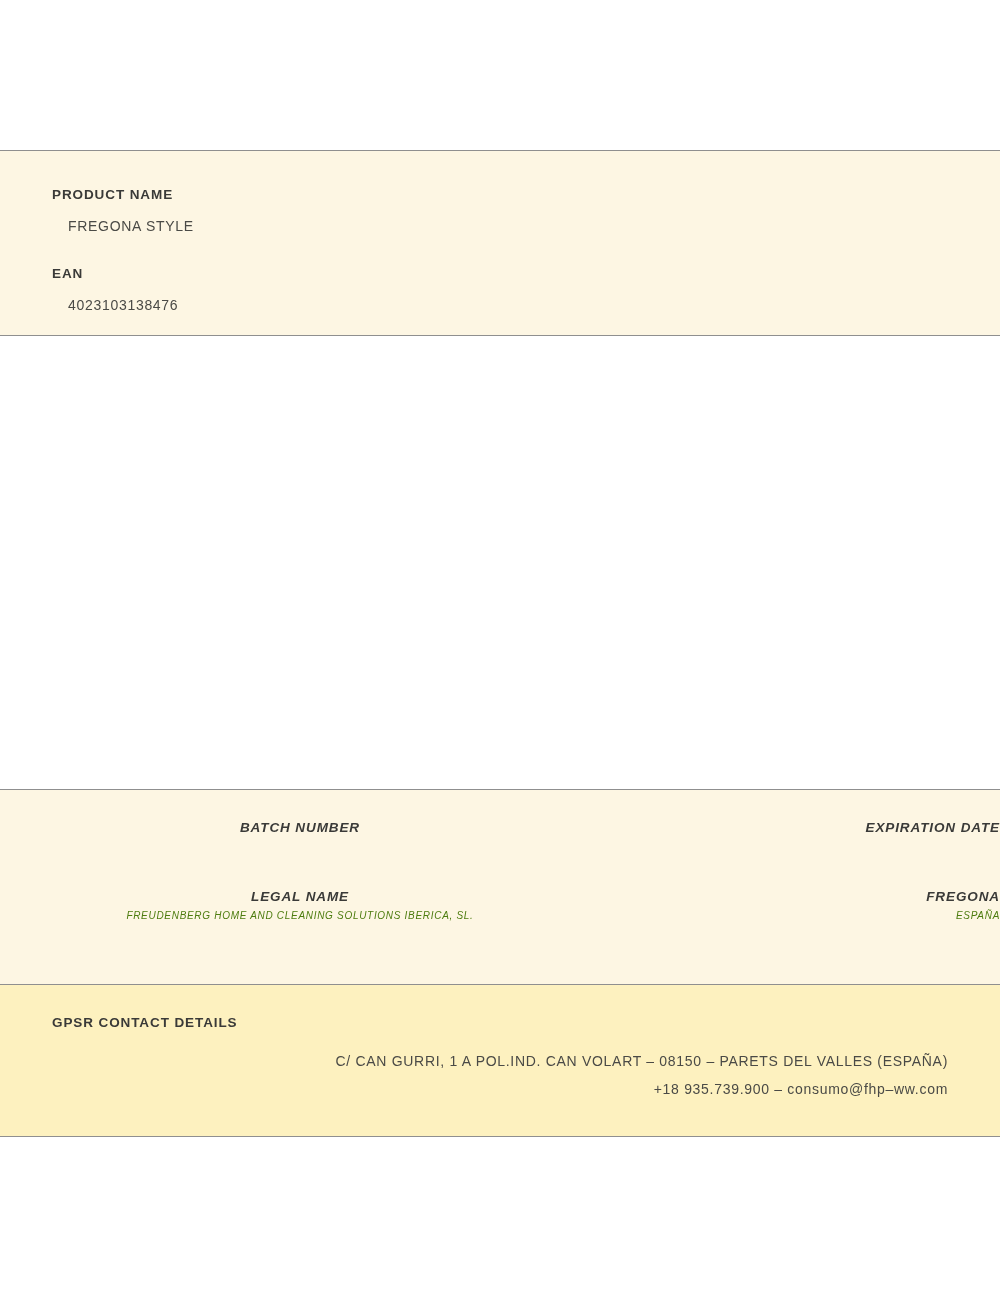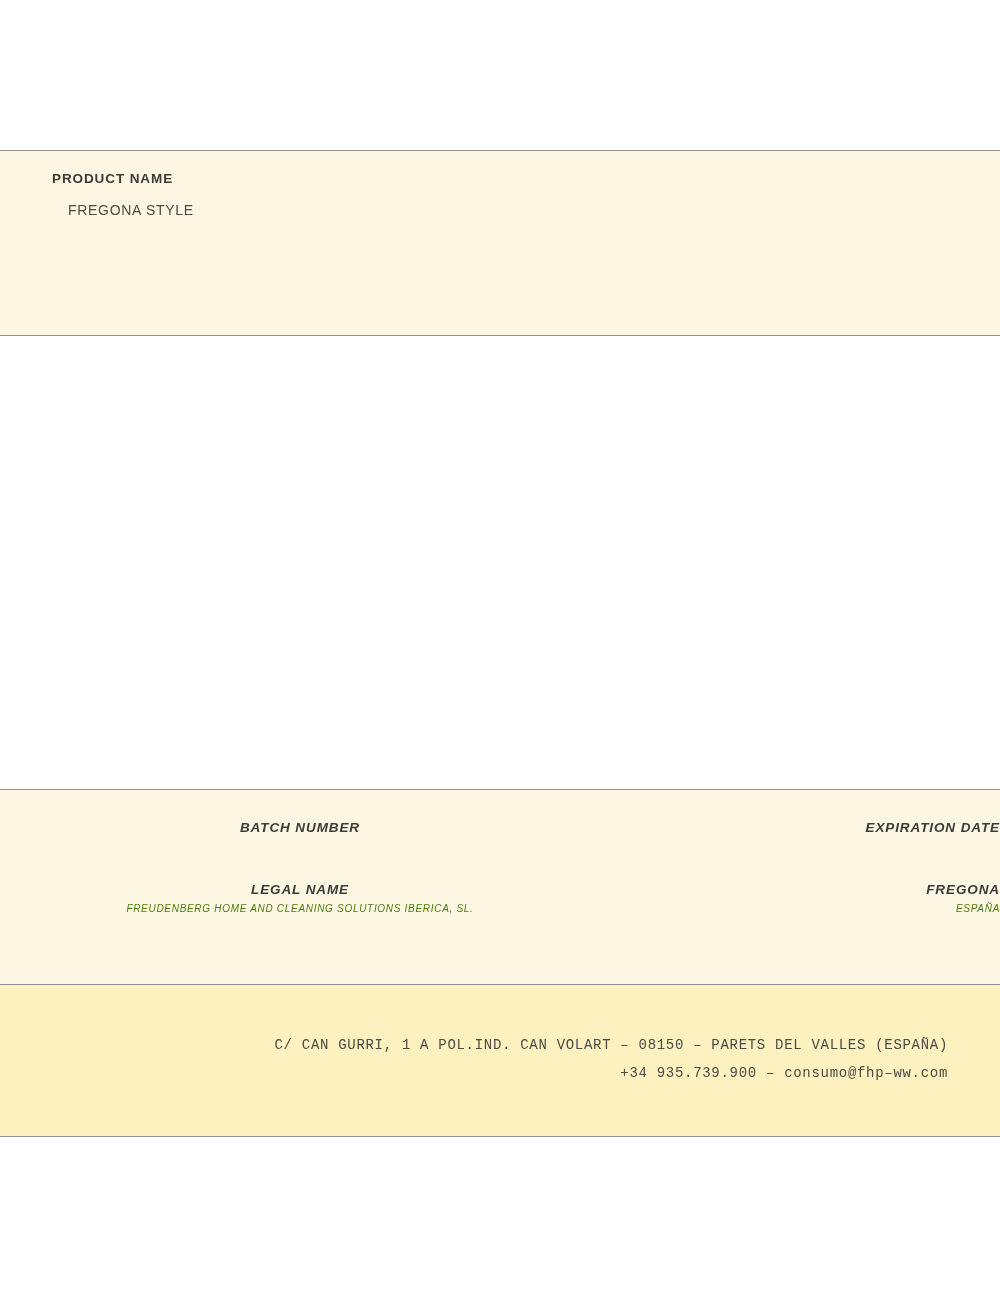--- a/index.html
+++ b/index.html
@@ -25,21 +25,21 @@
   .top-blank {
     height: 150px;
     background: #ffffff;
   }
 
   
   .product-block {
     background: #fdf6e3;
     border-top: 1px solid #8f8f8f;
     border-bottom: 1px solid #8f8f8f;
-    padding: 20px 0 28px 52px;
+    padding: 36px 0 28px 52px;
     box-sizing: border-box;
     height: 186px;
   }
   .field-label {
     font-size: 13.5px;
     font-weight: bold;
     letter-spacing: 0.9px;
     color: #3a3a38;
     margin: 0 0 11px 0;
   }
@@ -93,21 +93,21 @@
     margin: 0;
   }
   .det-value {
     font-size: 10px;
     letter-spacing: 0.7px;
     color: #4d7c0f;
     margin: 6px 0 0 0;
     min-height: 17px;
   }
   .details-row.second {
-    margin-top: 24px;
+    margin-top: 31px;
   }
 
   
   .gpsr-block {
     background: #fdf1bf;
     border-bottom: 1px solid #8f8f8f;
     box-sizing: border-box;
     height: 152px;
     padding: 30px 52px 0 52px;
     position: relative;
@@ -115,23 +115,22 @@
   .gpsr-label {
     font-size: 13.5px;
     font-weight: bold;
     letter-spacing: 0.9px;
     color: #3a3a38;
     margin: 0;
   }
   .gpsr-lines {
     position: absolute;
     right: 52px;
-    top: 52px;
+    top: 68px;
     text-align: right;
-    font-family: Liberation Mono, monospace;
   }
   .gpsr-line {
     font-size: 14px;
     letter-spacing: 0.7px;
     color: #4a4a46;
     margin: 0 0 12px 0;
     white-space: nowrap;
   }
 
   
@@ -144,20 +143,24 @@
 <body>
 
 <div class="page">
 
   <div class="top-blank"></div>
 
   <section class="product-block">
     <div class="field-group">
       <p class="field-label">PRODUCT NAME</p>
       <p class="field-value">FREGONA STYLE</p>
+    </div>
+    <div class="field-group">
+      <p class="field-label">EAN</p>
+      <p class="field-value">4023103138476</p>
     </div>
   </section>
 
   <div class="mid-blank"></div>
 
   <section class="details-block">
     <div class="details-row first">
       <div class="col-a">
         <p class="det-label">BATCH NUMBER</p>
         <p class="det-value"></p>
@@ -173,21 +176,22 @@
         <p class="det-value">FREUDENBERG HOME AND CLEANING SOLUTIONS IBERICA, SL.</p>
       </div>
       <div class="col-b">
         <p class="det-label">FREGONA</p>
         <p class="det-value">ESPAÑA</p>
       </div>
     </div>
   </section>
 
   <section class="gpsr-block">
+    <p class="gpsr-label">GPSR CONTACT DETAILS</p>
     <div class="gpsr-lines">
       <p class="gpsr-line">C/ CAN GURRI, 1 A POL.IND. CAN VOLART – 08150 – PARETS DEL VALLES (ESPAÑA)</p>
-      <p class="gpsr-line">+34 935.739.900 – consumo@fhp–ww.com</p>
+      <p class="gpsr-line">+18 935.739.900 – consumo@fhp–ww.com</p>
     </div>
   </section>
 
   <div class="bottom-blank"></div>
 
 </div>
 
 </body></html>

